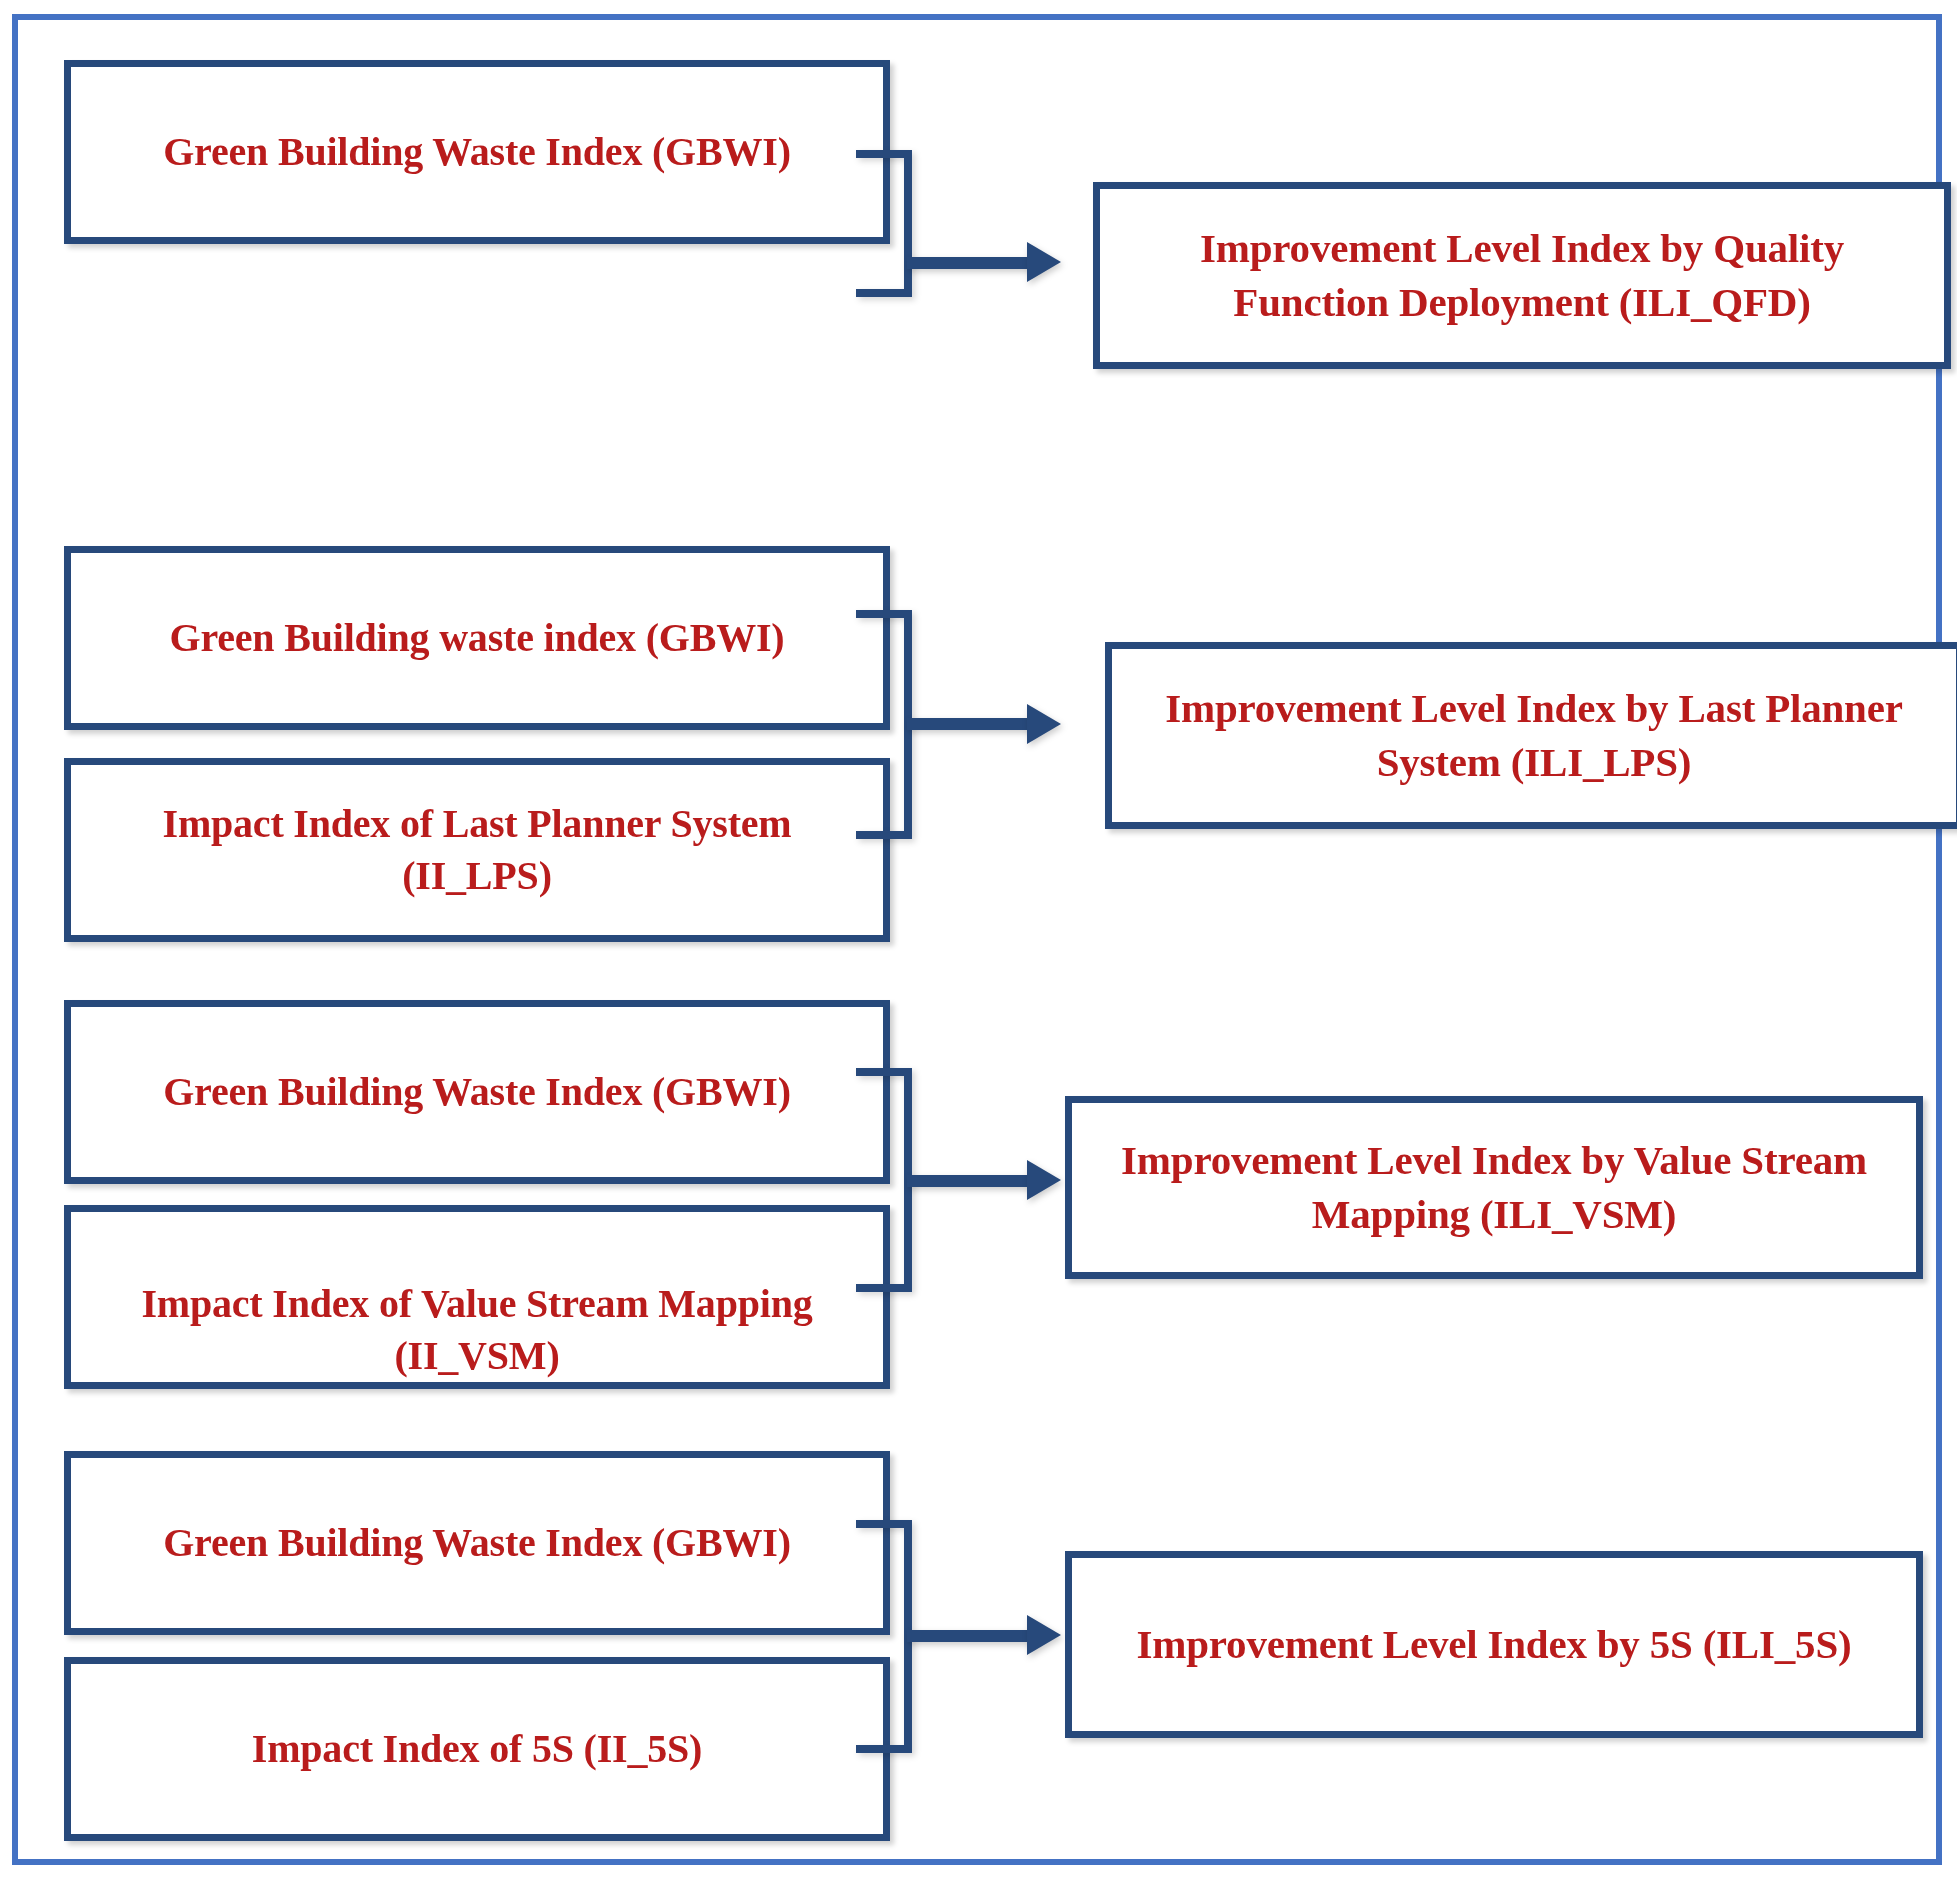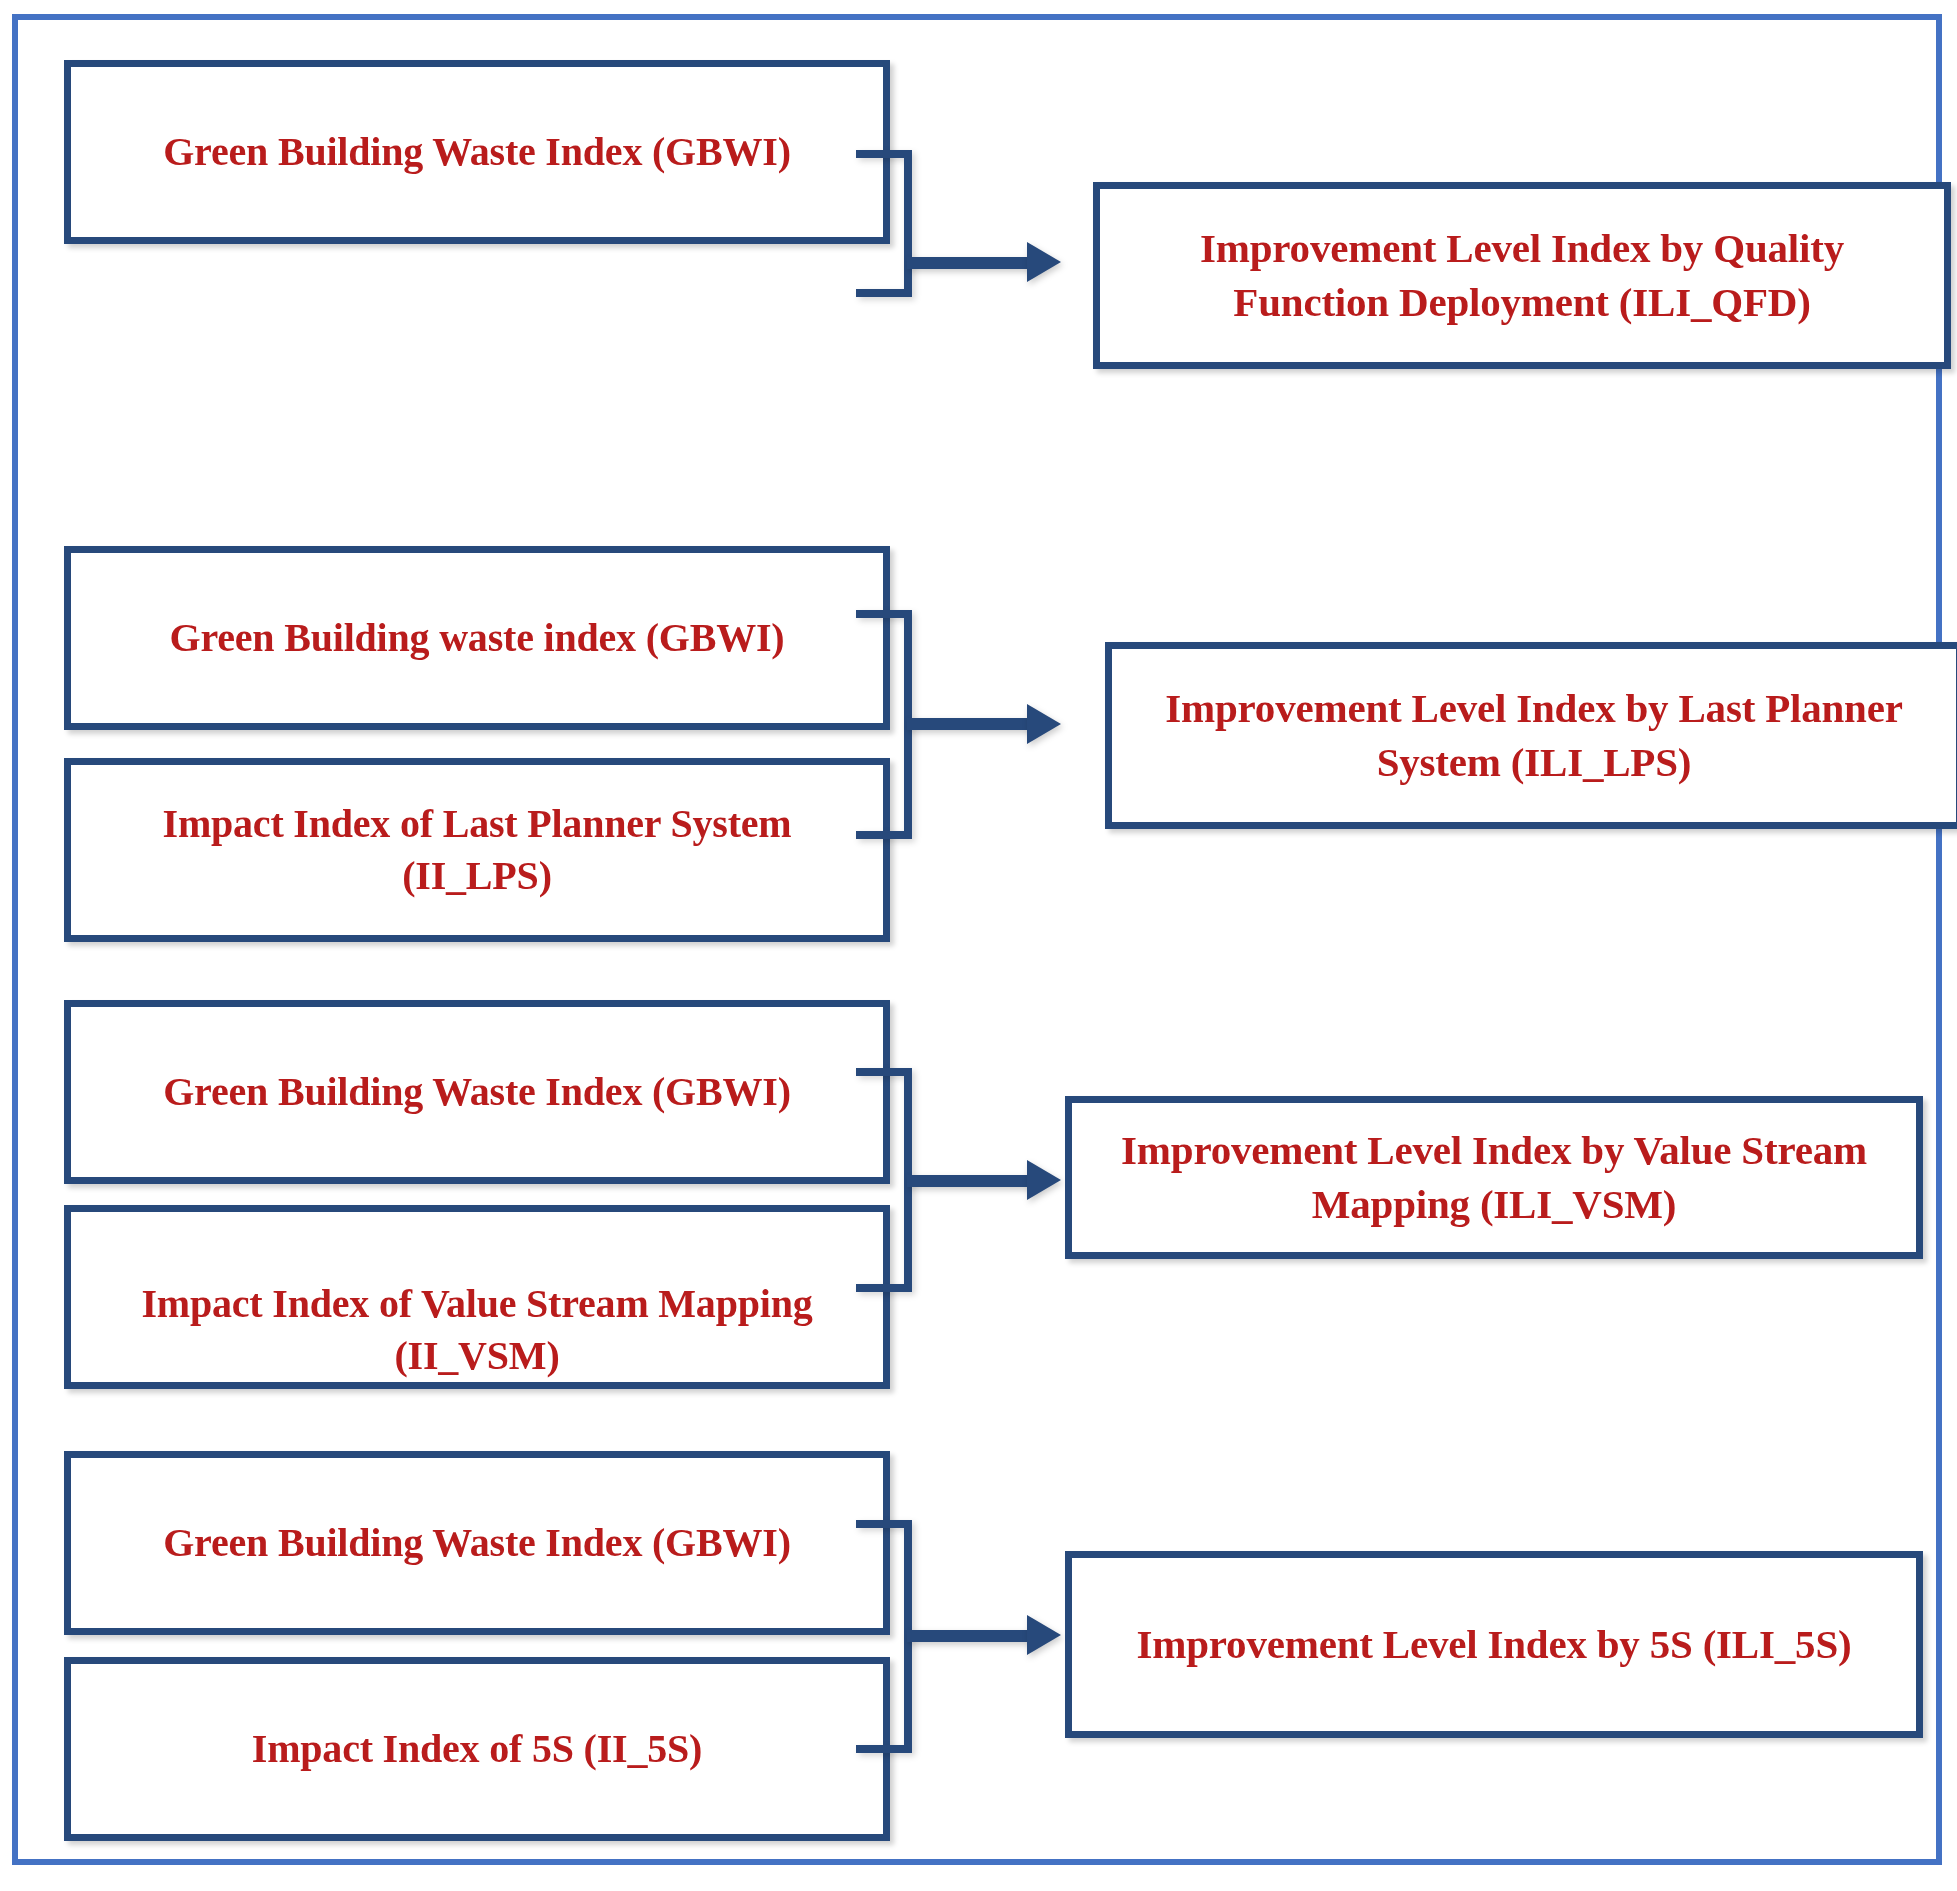--- a/index.html
+++ b/index.html
@@ -132,21 +132,21 @@
   </div>
 
   <div class="node left" style="left:64px; top:1205px; width:826px; height:184px;align-items:flex-end;">
     <span class="label">Impact Index of Value Stream Mapping (II_VSM)</span>
   </div>
 
   <div class="bracket" style="left:856px; top:1068px; width:56px; height:224px;"></div>
   <div class="arrow-shaft" style="left:907px; top:1175px; width:128px;"></div>
   <div class="arrow-head" style="left:1027px; top:1160px;"></div>
 
-  <div class="node right" style="left:1065px; top:1096px; width:858px; height:163px;align-items:center;">
+  <div class="node right" style="left:1065px; top:1096px; width:858px; height:183px;align-items:center;">
     <span class="label">Improvement Level Index by Value Stream Mapping (ILI_VSM)</span>
   </div>
 
   <div class="node left" style="left:64px; top:1451px; width:826px; height:184px;">
     <span class="label">Green Building Waste Index (GBWI)</span>
   </div>
 
   <div class="node left" style="left:64px; top:1657px; width:826px; height:184px;">
     <span class="label">Impact Index of 5S (II_5S)</span>
   </div>

